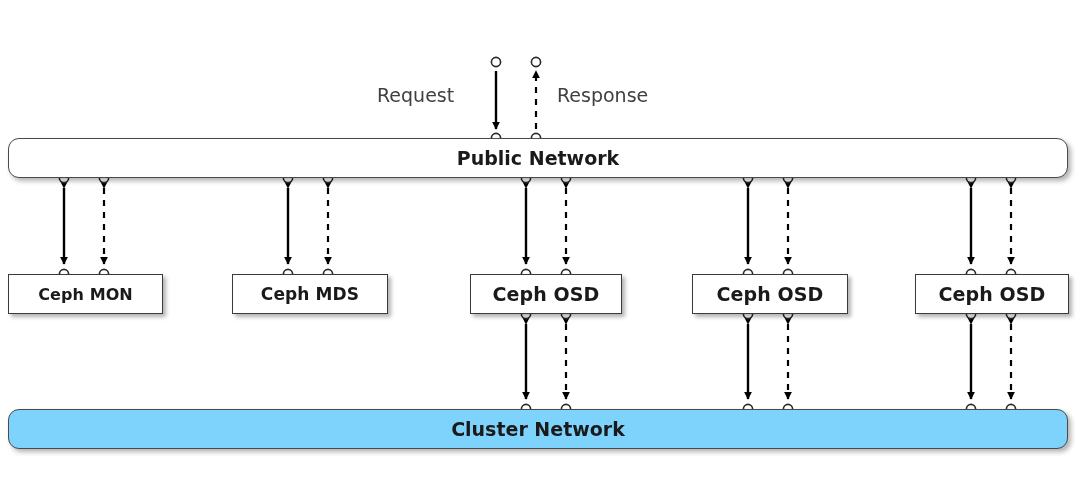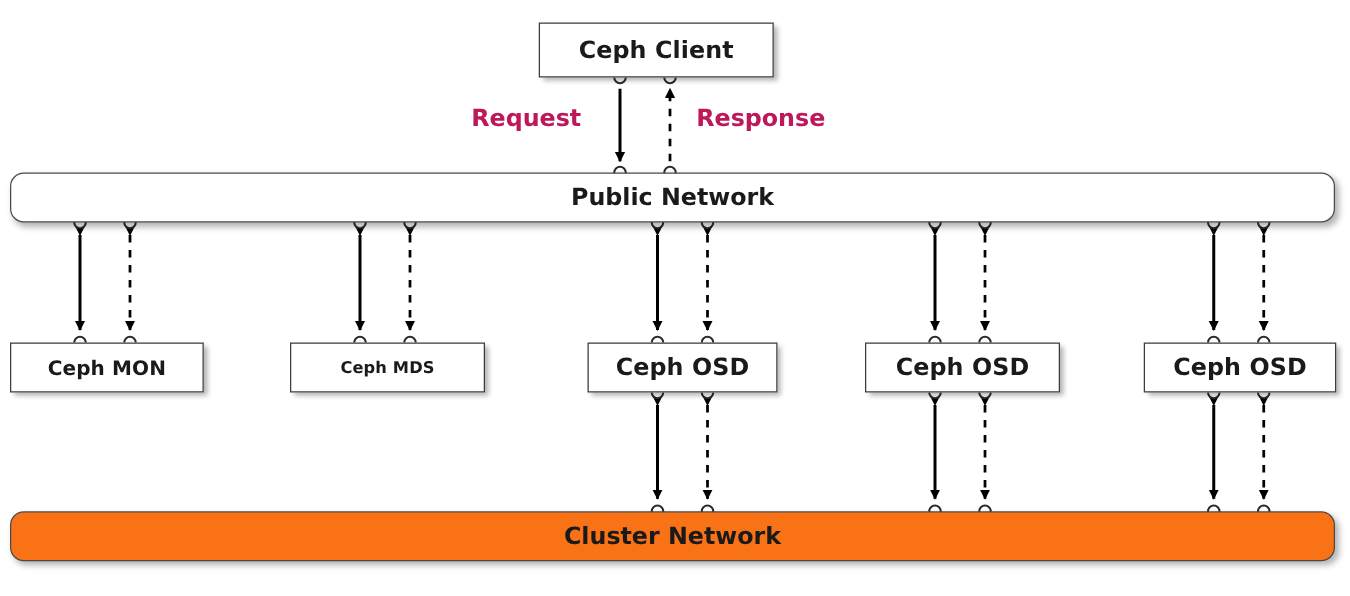--- a/index.html
+++ b/index.html
@@ -45,25 +45,25 @@
     border-radius: 11px;
     box-shadow: 3px 3px 5px rgba(0,0,0,0.30);
     display: flex;
     align-items: center;
     justify-content: center;
     color: #1a1a1a;
     font-weight: bold;
     white-space: nowrap;
   }
   .bar-public { background: #ffffff; }
-  .bar-cluster { background: #f97316; }
+  .bar-cluster { background: #7dd3fc; }
   .edge-label {
     position: absolute;
-    color: #be185d;
-    font-weight: bold;
+    color: #404040;
+    font-weight: normal;
     white-space: nowrap;
   }
   .annotation {
     position: absolute;
     color: #1a1a1a;
     font-weight: bold;
     line-height: 1.14;
     white-space: pre-line;
   }
 </style>
@@ -131,37 +131,34 @@
         <circle cx="971" cy="274" r="4.6" fill="#ffffff" stroke="#2a2a2a" stroke-width="1.6"></circle>
         <circle cx="971" cy="314" r="4.6" fill="#ffffff" stroke="#2a2a2a" stroke-width="1.6"></circle>
         <circle cx="971" cy="409" r="4.6" fill="#ffffff" stroke="#2a2a2a" stroke-width="1.6"></circle>
         <circle cx="1011" cy="178" r="4.6" fill="#ffffff" stroke="#2a2a2a" stroke-width="1.6"></circle>
         <circle cx="1011" cy="274" r="4.6" fill="#ffffff" stroke="#2a2a2a" stroke-width="1.6"></circle>
         <circle cx="1011" cy="314" r="4.6" fill="#ffffff" stroke="#2a2a2a" stroke-width="1.6"></circle>
         <circle cx="1011" cy="409" r="4.6" fill="#ffffff" stroke="#2a2a2a" stroke-width="1.6"></circle>
       </g>
   </svg>
 
-  <div class="node-box" id="client-box" style="left: 431px; top: 18px; width: 188px; height: 44px; font-size: 19px;">
-    <span>Ceph Client</span>
-  </div>
 
   <div class="bar-box bar-public" id="public-bar" style="left: 8px; top: 138px; width: 1060px; height: 40px; font-size: 19px;">
     <span>Public Network</span>
   </div>
 
   <div class="bar-box bar-cluster" id="cluster-bar" style="left: 8px; top: 409px; width: 1060px; height: 40px; font-size: 19px;">
     <span>Cluster Network</span>
   </div>
 
   <div id="daemon-layer">
       <div class="node-box" style="left: 8px; top: 274px; width: 155px; height: 40px; font-size: 16px;">
         <span>Ceph MON</span>
       </div>
-      <div class="node-box" style="left: 232px; top: 274px; width: 156px; height: 40px; font-size: 13px;">
+      <div class="node-box" style="left: 232px; top: 274px; width: 156px; height: 40px; font-size: 17px;">
         <span>Ceph MDS</span>
       </div>
       <div class="node-box" style="left: 470px; top: 274px; width: 152px; height: 40px; font-size: 19px;">
         <span>Ceph OSD</span>
       </div>
       <div class="node-box" style="left: 692px; top: 274px; width: 156px; height: 40px; font-size: 19px;">
         <span>Ceph OSD</span>
       </div>
       <div class="node-box" style="left: 915px; top: 274px; width: 154px; height: 40px; font-size: 19px;">
         <span>Ceph OSD</span>

